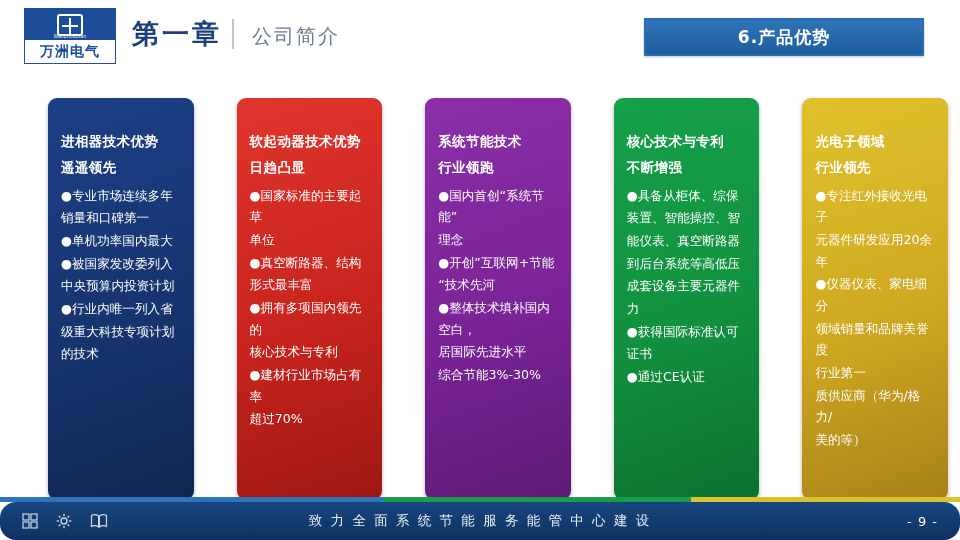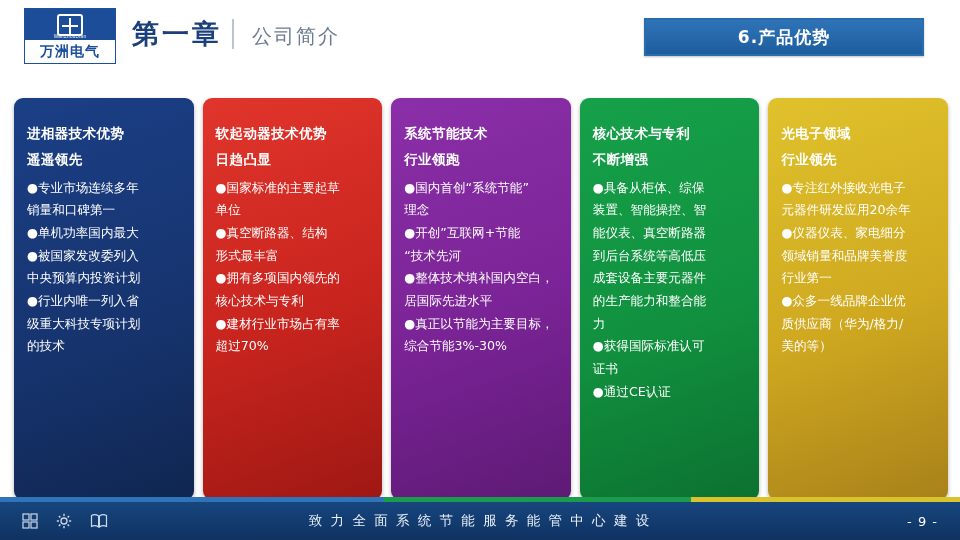--- a/index.html
+++ b/index.html
@@ -90,25 +90,26 @@
 
   
   #cards {
     position: absolute; left: 14px; top: 98px;
     width: 934px; height: 402px;
     display: flex; gap: 9px;
   }
   .card {
     flex: 1 1 0;
     border-radius: 9px;
-    padding: 22px 13px 12px 13px;
+    padding: 30px 13px 12px 13px;
     position: relative;
     color: #ffffff;
     overflow: hidden;
     box-shadow: 0 2px 4px rgba(0,0,0,.3);
+    margin-left: 34px;
   }
   .card-title {
     font-size: 13.5px; font-weight: bold; line-height: 1.95;
     letter-spacing: .4px;
     margin-bottom: 4px;
     font-family: "DejaVu Sans", sans-serif;
   }
   .card-body { font-size: 12.6px; line-height: 1.72; font-family: "DejaVu Sans", sans-serif; }
   .card-body p { margin: 0 0 1px 0; text-indent: 0; }
 
@@ -116,21 +117,21 @@
   .c2 { background: linear-gradient(160deg,#e0352c 0%, #c8241e 55%, #9e1813 100%); }
   .c3 { background: linear-gradient(160deg,#8b2fa8 0%, #7a2396 55%, #5d1a74 100%); }
   .c4 { background: linear-gradient(160deg,#16a04a 0%, #11913f 55%, #0c7130 100%); }
   .c5 { background: linear-gradient(160deg,#e0c22c 0%, #cfa820 55%, #a8811a 100%); }
 
   
   #footer {
     position: absolute; left: 0; bottom: 0;
     width: 960px; height: 38px;
     background: linear-gradient(180deg,#17467f 0%, #0f3261 100%);
-    display: flex; align-items: center;
+    display: flex; align-items: center; border-radius: 16px;
   }
   #footer-icons {
     display: flex; align-items: center; gap: 18px;
     margin-left: 22px;
   }
   .f-icon { width: 16px; height: 16px; position: relative; opacity: .92; }
   .f-icon svg { display: block; }
   #footer-center {
     position: absolute; left: 0; width: 100%;
     text-align: center; color: #e8eef7; font-size: 13.5px; letter-spacing: 2px;
@@ -210,56 +211,53 @@
         <div>系统节能技术</div>
         <div>行业领跑</div>
       </div>
       <div class="card-body">
         <p>●国内首创“系统节能”</p>
         <p>理念</p>
         <p>●开创”互联网+节能</p>
         <p>“技术先河</p>
         <p>●整体技术填补国内空白，</p>
         <p>居国际先进水平</p>
-        <p>●真正以节能为主要目标，</p>
         <p>综合节能3%-30%</p>
       </div>
     </div>
 
     <div class="card c4">
       <div class="card-title">
         <div>核心技术与专利</div>
         <div>不断增强</div>
       </div>
       <div class="card-body">
         <p>●具备从柜体、综保</p>
         <p>装置、智能操控、智</p>
         <p>能仪表、真空断路器</p>
         <p>到后台系统等高低压</p>
         <p>成套设备主要元器件</p>
-        <p>的生产能力和整合能</p>
         <p>力</p>
         <p>●获得国际标准认可</p>
         <p>证书</p>
         <p>●通过CE认证</p>
       </div>
     </div>
 
     <div class="card c5">
       <div class="card-title">
         <div>光电子领域</div>
         <div>行业领先</div>
       </div>
       <div class="card-body">
         <p>●专注红外接收光电子</p>
         <p>元器件研发应用20余年</p>
         <p>●仪器仪表、家电细分</p>
         <p>领域销量和品牌美誉度</p>
         <p>行业第一</p>
-        <p>●众多一线品牌企业优</p>
         <p>质供应商（华为/格力/</p>
         <p>美的等）</p>
       </div>
     </div>
 
   </div>
 
   <div id="accent-bar"></div>
   <div id="footer">
     <div id="footer-icons">

